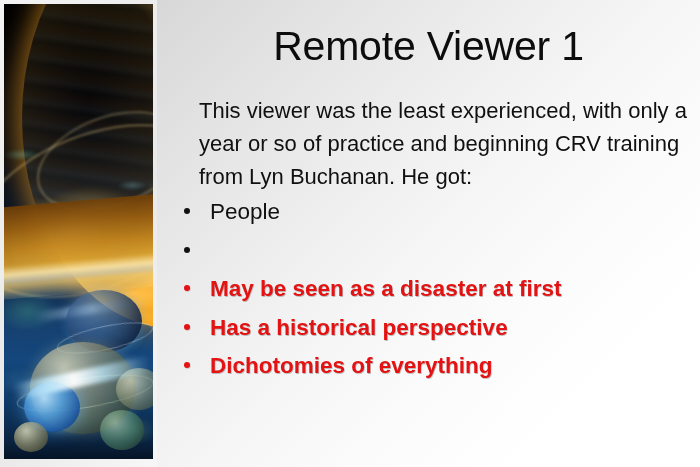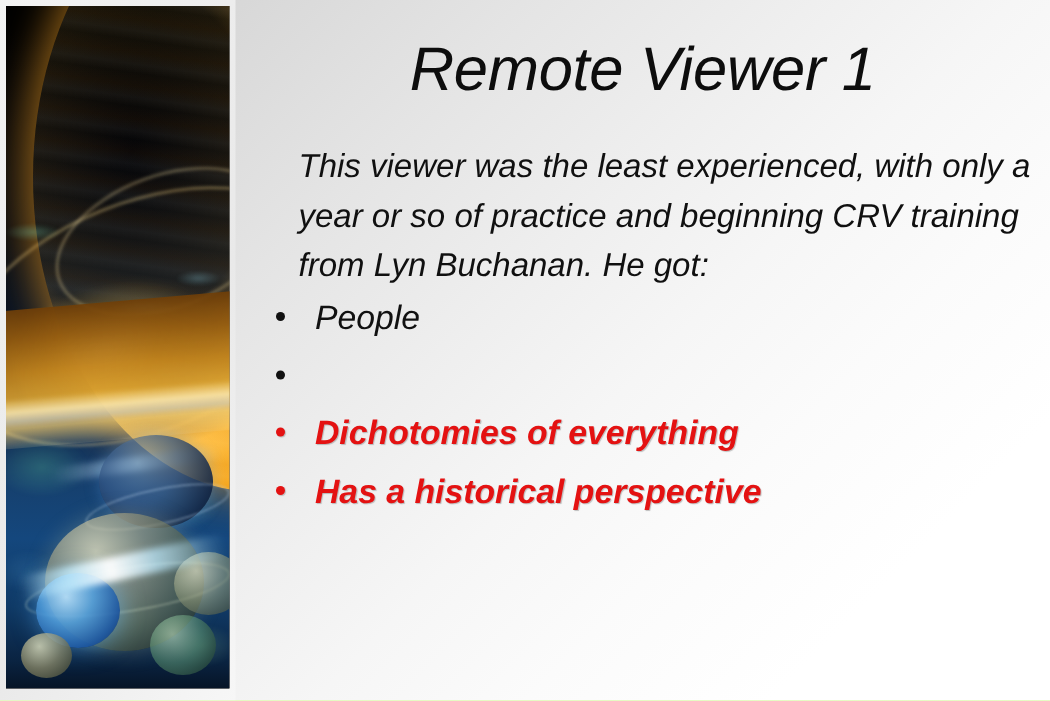--- a/index.html
+++ b/index.html
@@ -10,22 +10,21 @@
   }
   body {
     font-family: "Liberation Sans", sans-serif;
   }
 
   .slide {
     position: relative;
     width: 700px;
     height: 467px;
     overflow: hidden;
-    background: #bef264;
-    font-style: italic;
+    background: #5eead4;
   }
 
   
   .slide-bg {
     position: absolute;
     left: 0;
     top: 0;
     width: 700px;
     height: 467px;
     background:
@@ -438,22 +437,26 @@
     <ul class="bullets">
       <li class="bullet">
         <span class="dot"></span>
         <span>People</span>
       </li>
       <li class="bullet">
         <span class="dot"></span>
       </li>
       <li class="bullet red">
         <span class="dot"></span>
-        <span>Dichotomies of everything</span>
+        <span>May be seen as a disaster at first</span>
       </li>
       <li class="bullet red">
         <span class="dot"></span>
         <span>Has a historical perspective</span>
       </li>
+      <li class="bullet red">
+        <span class="dot"></span>
+        <span>Dichotomies of everything</span>
+      </li>
     </ul>
 
   </div>
 </div>
 
 </body></html>

